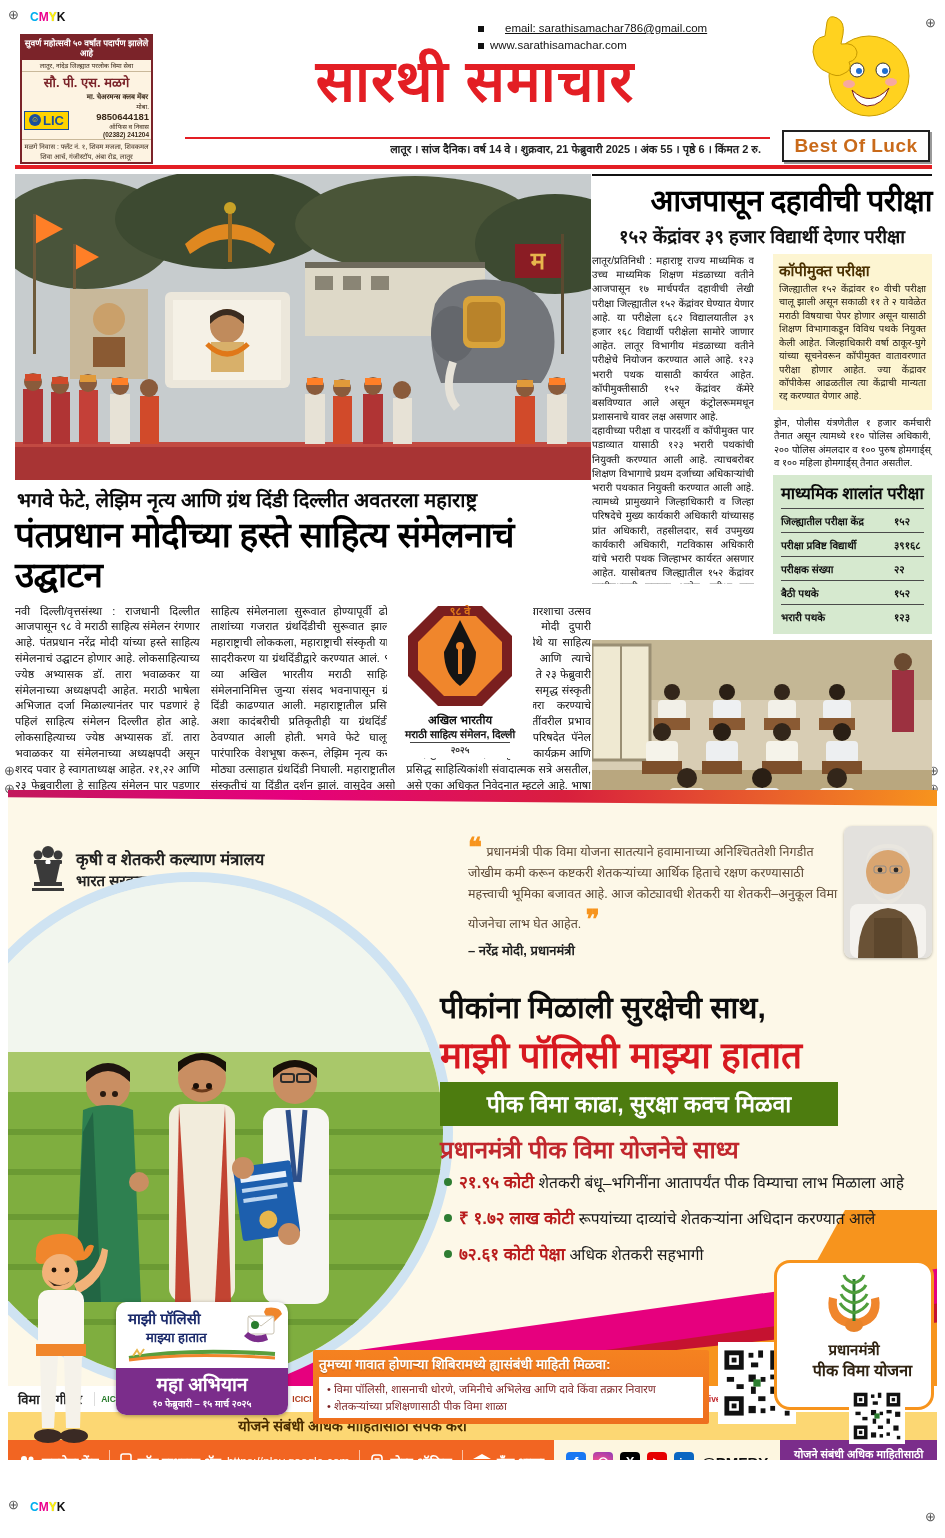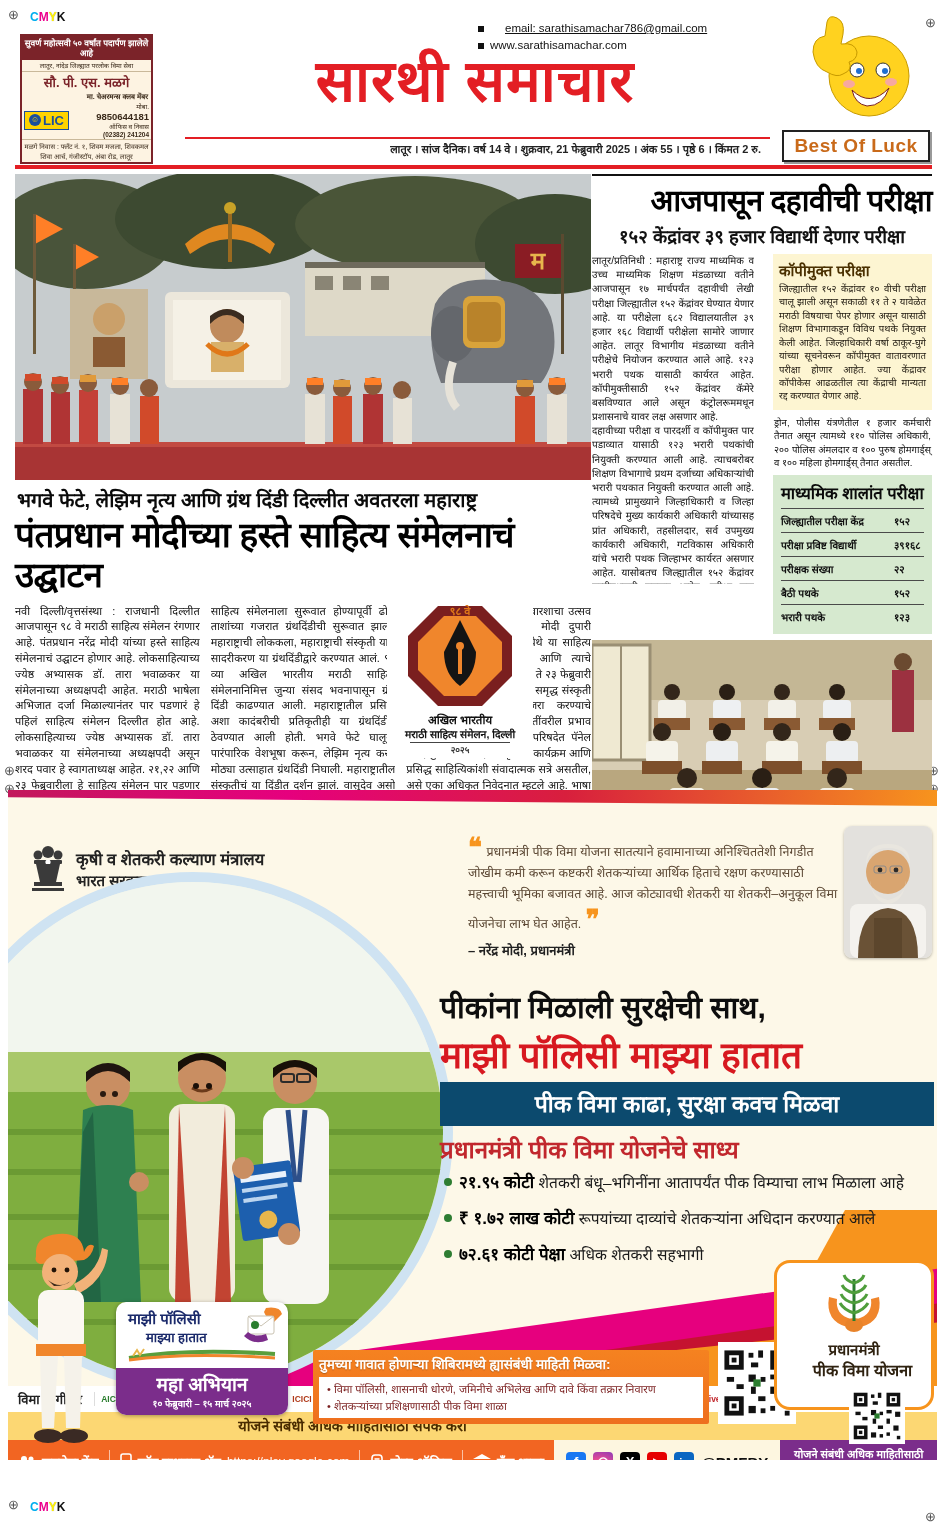--- a/index.html
+++ b/index.html
@@ -74,26 +74,26 @@
   .ministry-lines { font-weight:bold; color:#222; }
   .min1 { font-size:16.5px; } .min2 { font-size:15px; }
   .quote { position:absolute; left:460px; top:42px; width:372px; }
   .qmark { color:#f7941d; font-size:26px; font-weight:900; }
   .qtext { display:inline; font-size:12.5px; line-height:1.65; color:#5a4632; }
   .qattr { font-size:13px; font-weight:bold; color:#222; margin-top:6px; }
   .modi { position:absolute; left:836px; top:36px; width:88px; height:132px; border-radius:8px; overflow:hidden; box-shadow:0 1px 3px rgba(0,0,0,.3); }
   .blob { position:absolute; left:-75px; top:82px; width:520px; height:520px; border-radius:50%; overflow:hidden; border:10px solid #cfe3f2; background:#eef3ea; }
   .h-black { position:absolute; left:432px; top:196px; font-size:30px; font-weight:900; color:#0d0d0d; }
   .h-red { position:absolute; left:432px; top:238px; font-size:37px; font-weight:900; color:#d71920; }
-  .p-banner { position:absolute; left:432px; top:292px; width:494px; background:#0c4a6e; color:#fff; text-align:center; font-size:23px; font-weight:bold; padding:5px 0 7px; }
+  .p-banner { position:absolute; left:432px; top:292px; width:398px; background:#4d7c0f; color:#fff; text-align:center; font-size:23px; font-weight:bold; padding:5px 0 7px; }
   .goals-title { position:absolute; left:432px; top:342px; font-size:24px; font-weight:bold; color:#c1272d; }
   .bullets { position:absolute; left:436px; top:380px; width:490px; }
   .bullet { display:flex; align-items:baseline; gap:7px; margin-bottom:13px; font-size:15.5px; color:#1a1a1a; }
   .bdot { width:8px; height:8px; border-radius:50%; background:#2e7d32; flex:none; position:relative; top:-2px; }
-  .bnum { color:#000000; font-weight:bold; font-size:17px; }
+  .bnum { color:#b91c1c; font-weight:bold; font-size:17px; }
   .helpline { position:absolute; left:448px; top:492px; display:flex; align-items:center; gap:12px; }
   .hl-label { font-size:21px; font-weight:bold; color:#243137; }
   .hl-num { font-size:25px; font-weight:900; color:#c1272d; letter-spacing:2px; }
   .badge { position:absolute; left:108px; top:512px; width:172px; background:#fff; border-radius:10px; box-shadow:0 1px 4px rgba(0,0,0,.35); overflow:hidden; z-index:6; text-align:center; }
   .badge-top { padding:6px 4px 2px; position:relative; }
   .badge-t1 { font-size:15px; font-weight:bold; color:#1b2a6b; text-align:left; padding-left:8px; }
   .badge-t2 { font-size:13px; font-weight:bold; color:#1b2a6b; text-align:left; padding-left:26px; }
   .badge-bot { background:#7b2d8b; color:#fff; padding:3px 2px 5px; }
   .badge-b1 { font-size:19px; font-weight:900; }
   .badge-b2 { font-size:9.5px; font-weight:bold; }

